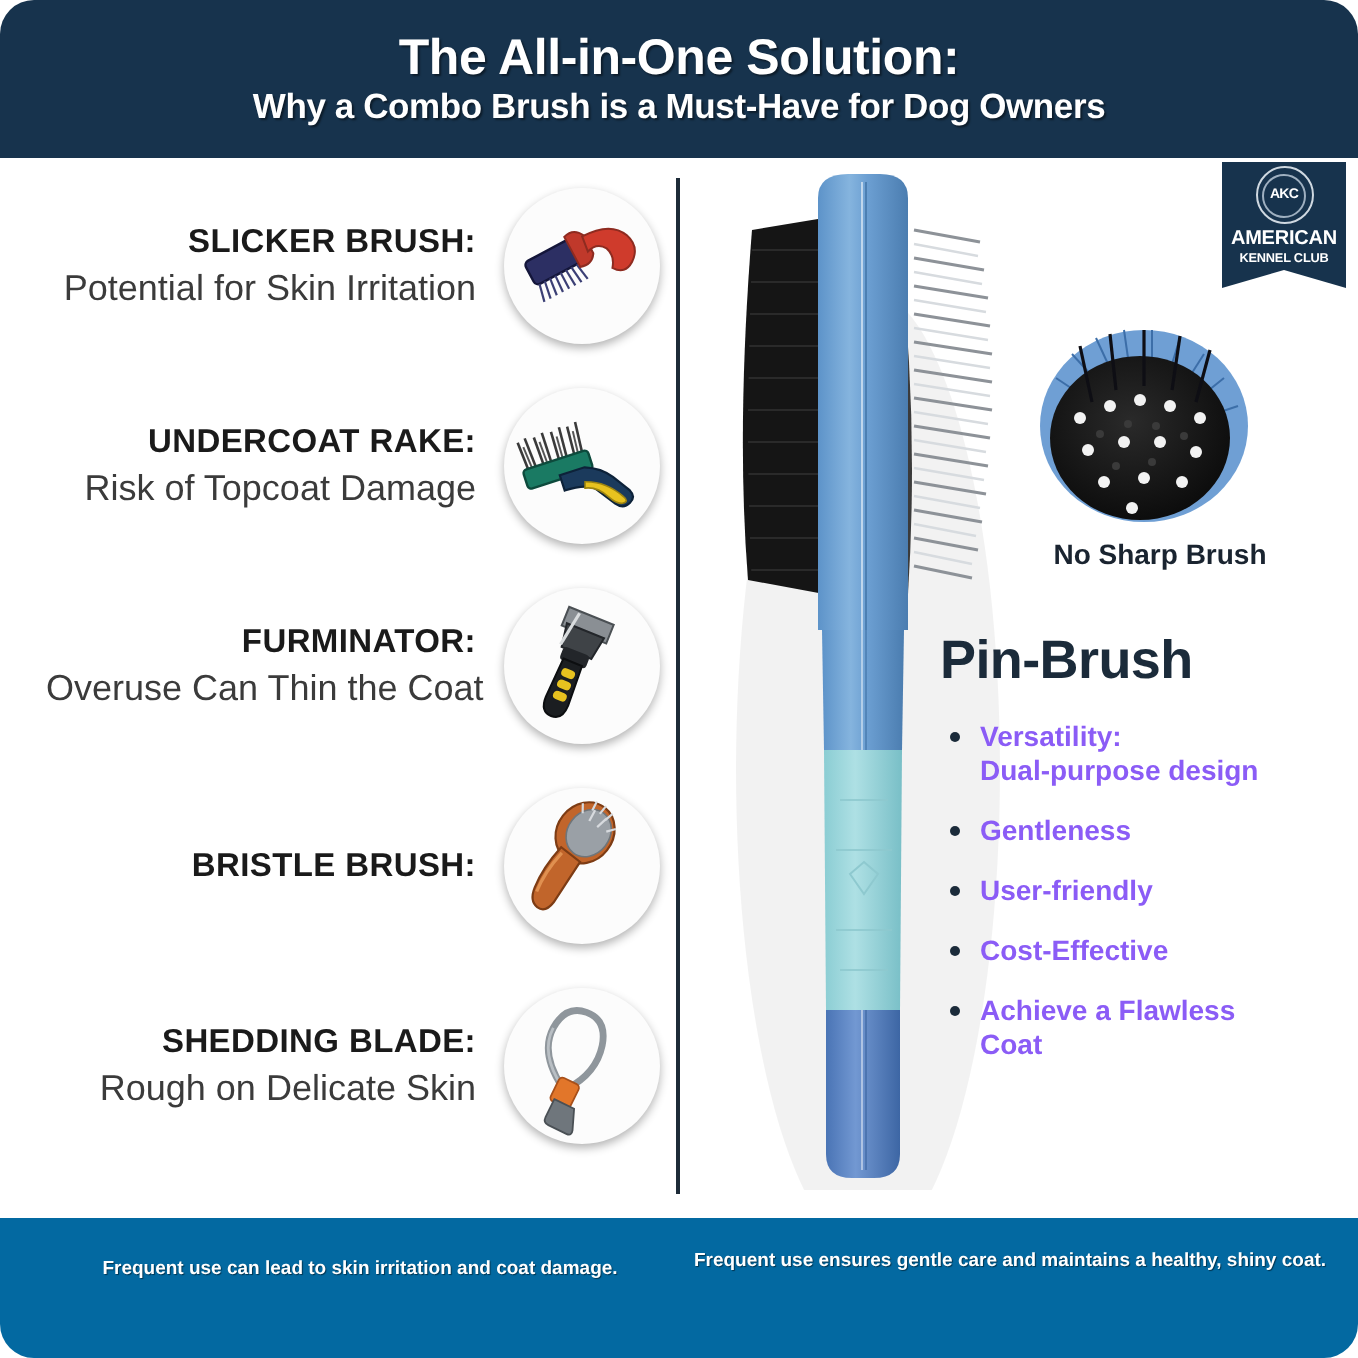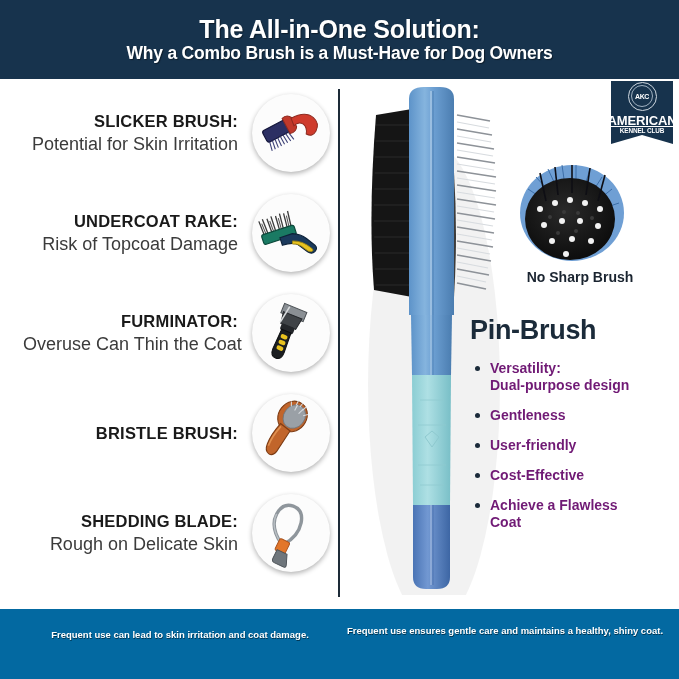--- a/index.html
+++ b/index.html
@@ -7,20 +7,21 @@
     width:679px;height:679px;
     background:#ffffff;
     font-family:"Liberation Sans", sans-serif;
     overflow:hidden;
   }
   .poster{
     position:relative;
     width:679px;height:679px;
     background:#ffffff;
     overflow:hidden;
+    border-radius:17px;
   }
 
   
   .header{
     position:absolute;left:0;top:0;width:679px;height:79px;
     background:#17334d;
     display:flex;flex-direction:column;align-items:center;justify-content:center;
   }
   .header-title{
     color:#ffffff;
@@ -108,22 +109,22 @@
   .akc-seal:after{
     content:"";position:absolute;left:2.5px;top:2.5px;
     width:20px;height:20px;border-radius:50%;
     border:1px solid #9fb0c0;
   }
   .akc-seal span{
     font-size:7px;font-weight:bold;color:#ffffff;
     letter-spacing:-.4px;z-index:2;
   }
   .akc-line1{
-    font-size:13px;font-weight:bold;color:#ffffff;
-    letter-spacing:-.1px;margin-top:3px;line-height:1;text-decoration:underline;
+    font-size:10px;font-weight:bold;color:#ffffff;
+    letter-spacing:-.1px;margin-top:3px;line-height:1;
   }
   .akc-line2{
     font-size:6.4px;font-weight:bold;color:#ffffff;
     letter-spacing:-.1px;margin-top:1.5px;line-height:1;
   }
 
   
   .brush-photo{
     position:absolute;left:22px;top:6px;width:145px;height:510px;
   }
@@ -144,21 +145,21 @@
     font-size:27px;font-weight:bold;color:#1b2b3a;
     letter-spacing:-.3px;line-height:1;
   }
   .pin-list{
     position:absolute;left:134px;top:281px;width:200px;
     margin:0;padding:0;list-style:none;
   }
   .pin-list li{
     position:relative;
     padding-left:16px;
-    font-size:14px;font-weight:bold;color:#701a75;
+    font-size:14px;font-weight:bold;color:#8b5cf6;
     line-height:1.22;
     margin-bottom:13px;
   }
   .pin-list li:before{
     content:"";position:absolute;left:1px;top:6px;
     width:5px;height:5px;border-radius:50%;background:#1b2b3a;
   }
 
   
   .footer{

